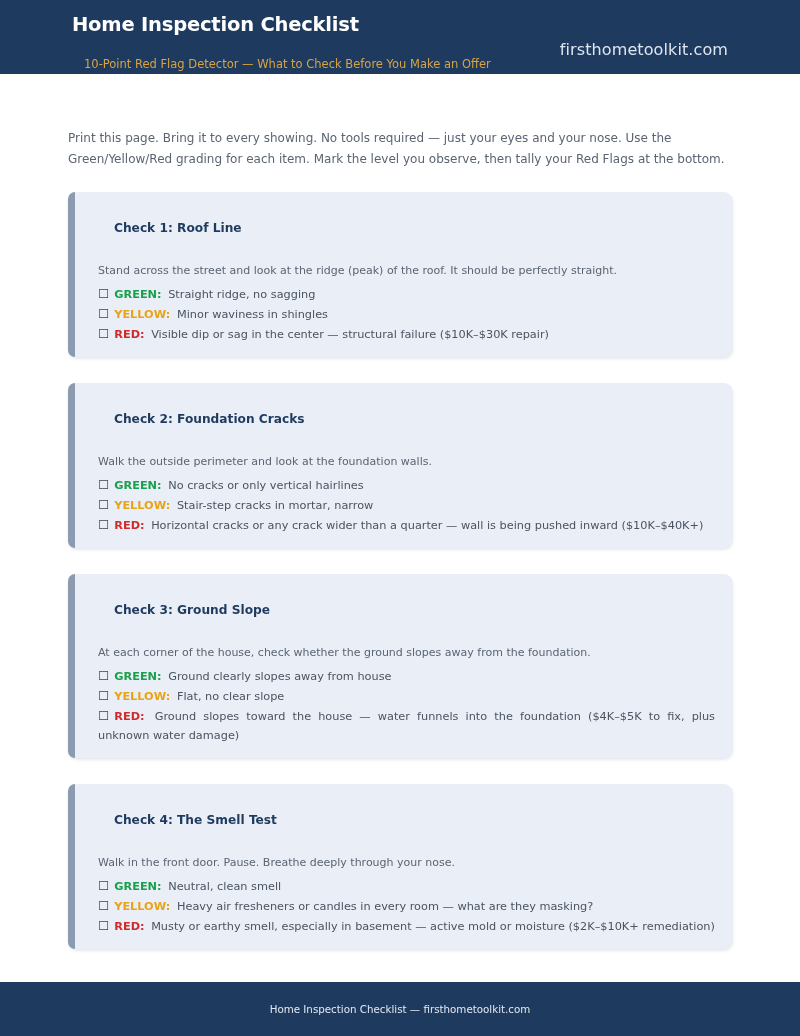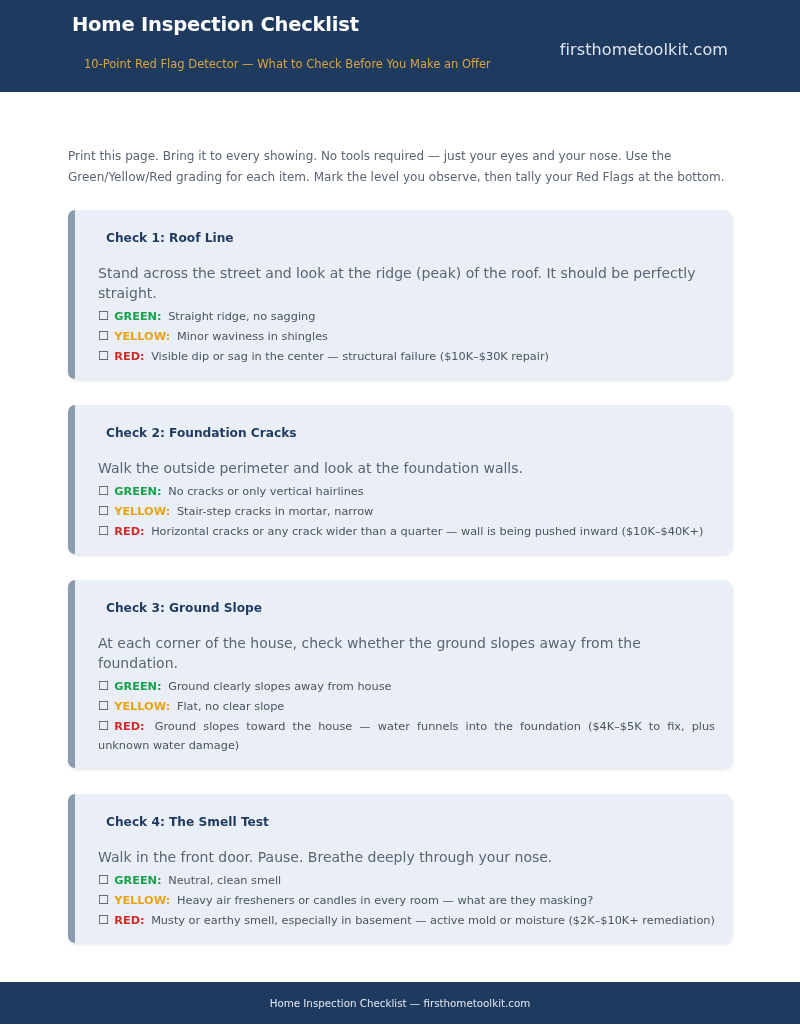--- a/index.html
+++ b/index.html
@@ -11,21 +11,21 @@
     height: 1036px;
     background: #ffffff;
     font-family: "DejaVu Sans", "Liberation Sans", sans-serif;
     position: relative;
     overflow: hidden;
   }
 
   
   .header {
     background: #1e3a5f;
-    height: 92px;
+    height: 74px;
     box-sizing: border-box;
     padding: 10px 72px 0 72px;
     position: relative;
   }
   .header-title {
     color: #ffffff;
     font-size: 19.5px;
     font-weight: bold;
     letter-spacing: -0.2px;
     line-height: 24px;
@@ -85,26 +85,26 @@
     bottom: 0;
     width: 7px;
     background: #8c9bb0;
     border-radius: 9px 0 0 9px;
   }
   .card-title {
     color: #1e3a5f;
     font-size: 12.2px;
     font-weight: bold;
     line-height: 18px;
-    margin: 8px;
+    margin: 16px;
     padding-bottom: 2px;
   }
   .card-desc {
     color: #5a6472;
-    font-size: 14px;
+    font-size: 11px;
     line-height: 20px;
     margin: 0;
     padding-top: 6px;
     padding-bottom: 3px;
   }
   .options {
     margin: 0;
     padding: 0;
     list-style: none;
   }
@@ -128,22 +128,22 @@
   .level-green { color: #18a04b; }
   .level-yellow { color: #e8a317; }
   .level-red { color: #cf2b2b; }
   .option-text { color: #4a5360; }
 
   
   .footer {
     position: absolute;
     left: 0;
     right: 0;
-    bottom: 12px;
-    height: 42px;
+    bottom: 0;
+    height: 54px;
     background: #1e3a5f;
     color: #e3e9f1;
     font-size: 10.3px;
     display: flex;
     align-items: center;
     justify-content: center;
   }
 </style>
 </head>
 <body>

